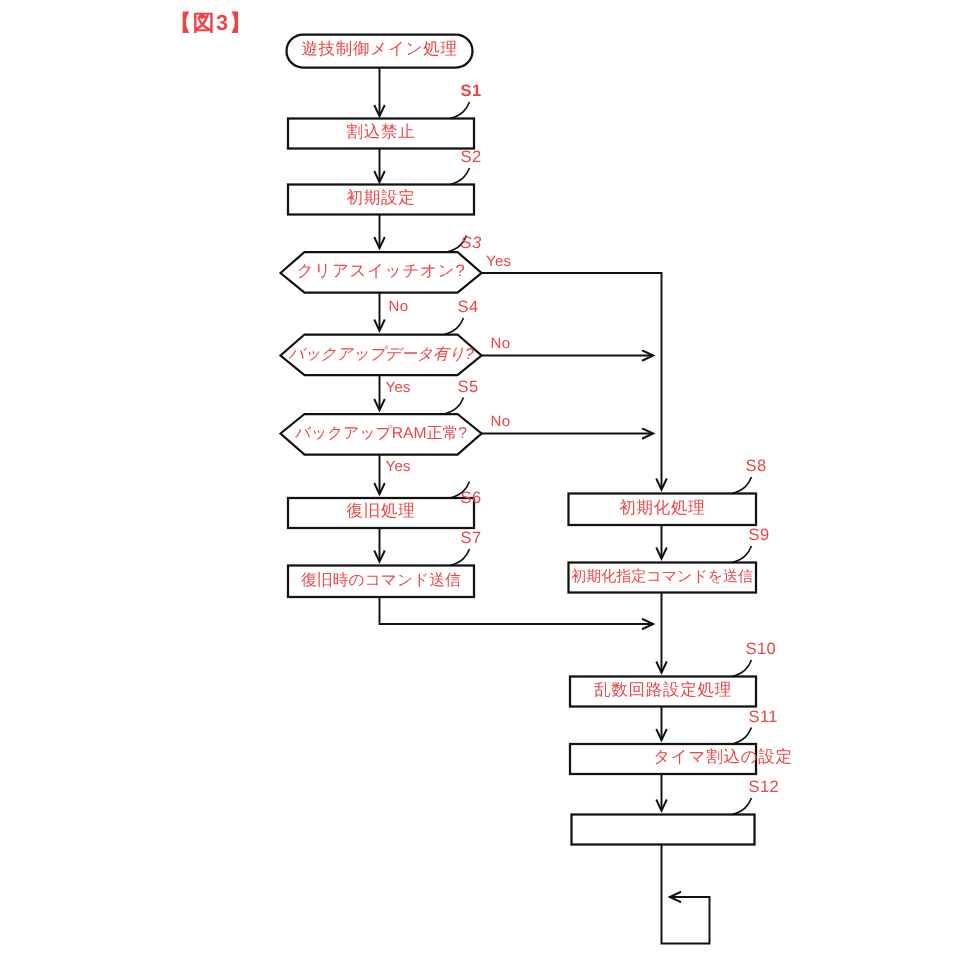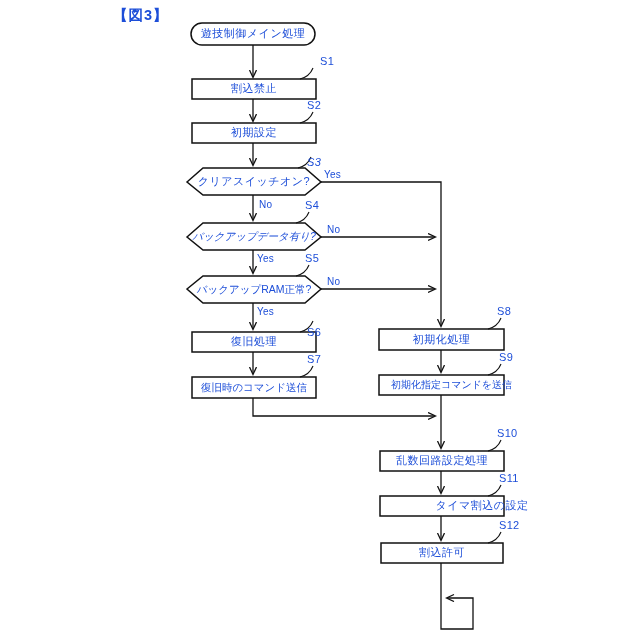--- a/index.html
+++ b/index.html
@@ -1,31 +1,31 @@
 <!DOCTYPE html>
 <html><head>
 <meta charset="utf-8">
 <style>
   html,body{margin:0;padding:0;background:#ffffff;}
   .page{
     position:relative;width:640px;height:640px;background:#ffffff;
-    font-family:"Liberation Sans","DejaVu Sans",sans-serif;color:#1d4ed8;
+    font-family:"Liberation Sans","DejaVu Sans",sans-serif;color:#ef4444;
     overflow:hidden;
   }
   .layer{position:absolute;left:0;top:0;}
   .fig-title{
     position:absolute;left:113px;top:6px;font-size:14.5px;font-weight:bold;
     letter-spacing:1px;
   }
   .node-label{
     position:absolute;display:flex;align-items:center;justify-content:center;
     font-size:11px;letter-spacing:0.5px;text-align:left;line-height:1.05;
     white-space:nowrap;
   }
-  .node-label.small{font-size:10px;letter-spacing:0;padding-left:10px;}
+  .node-label.small{font-size:10px;letter-spacing:0;}
   .node-label.mid{font-size:10.5px;letter-spacing:0;}
   .step-tag{
     position:absolute;font-size:11px;letter-spacing:0.3px;
   }
   .branch-tag{
     position:absolute;font-size:10px;letter-spacing:0.2px;
   }
 </style>
 </head>
 <body>
@@ -98,23 +98,22 @@
   <div class="node-label" style="left:192px;top:123px;width:124px;height:20px;">初期設定</div>
   <div class="node-label" style="left:187px;top:168px;width:134px;height:27px;">クリアスイッチオン?</div>
   <div class="node-label mid" style="left:187px;top:223px;width:134px;height:27px;font-style:italic;">バックアップデータ有り?</div>
   <div class="node-label mid" style="left:187px;top:276px;width:134px;height:27px;">バックアップRAM正常?</div>
   <div class="node-label" style="left:192px;top:332px;width:124px;height:20px;">復旧処理</div>
   <div class="node-label mid" style="left:192px;top:377px;width:124px;height:21px;">復旧時のコマンド送信</div>
   <div class="node-label" style="left:379px;top:329px;width:125px;height:21px;">初期化処理</div>
   <div class="node-label small" style="left:379px;top:375px;width:125px;height:20px;">初期化指定コマンドを送信</div>
   <div class="node-label" style="left:380px;top:451px;width:124px;height:20px;">乱数回路設定処理</div>
   <div class="node-label" style="left:380px;top:496px;width:124px;height:20px;margin-left:40px;">タイマ割込の設定</div>
-  <div class="node-label" style="left:381px;top:543px;width:122px;height:20px;">割込許可</div>
 
-  <div class="step-tag" style="left:320px;top:55px;">S1</div>
+  <div class="step-tag" style="left:307px;top:55px;font-weight:bold;">S1</div>
   <div class="step-tag" style="left:307px;top:99px;">S2</div>
   <div class="step-tag" style="left:307px;top:156px;font-style:italic;">S3</div>
   <div class="step-tag" style="left:305px;top:199px;">S4</div>
   <div class="step-tag" style="left:305px;top:252px;">S5</div>
   <div class="step-tag" style="left:307px;top:326px;">S6</div>
   <div class="step-tag" style="left:307px;top:353px;">S7</div>
   <div class="step-tag" style="left:497px;top:305px;">S8</div>
   <div class="step-tag" style="left:499px;top:351px;">S9</div>
   <div class="step-tag" style="left:497px;top:427px;">S10</div>
   <div class="step-tag" style="left:499px;top:472px;">S11</div>

